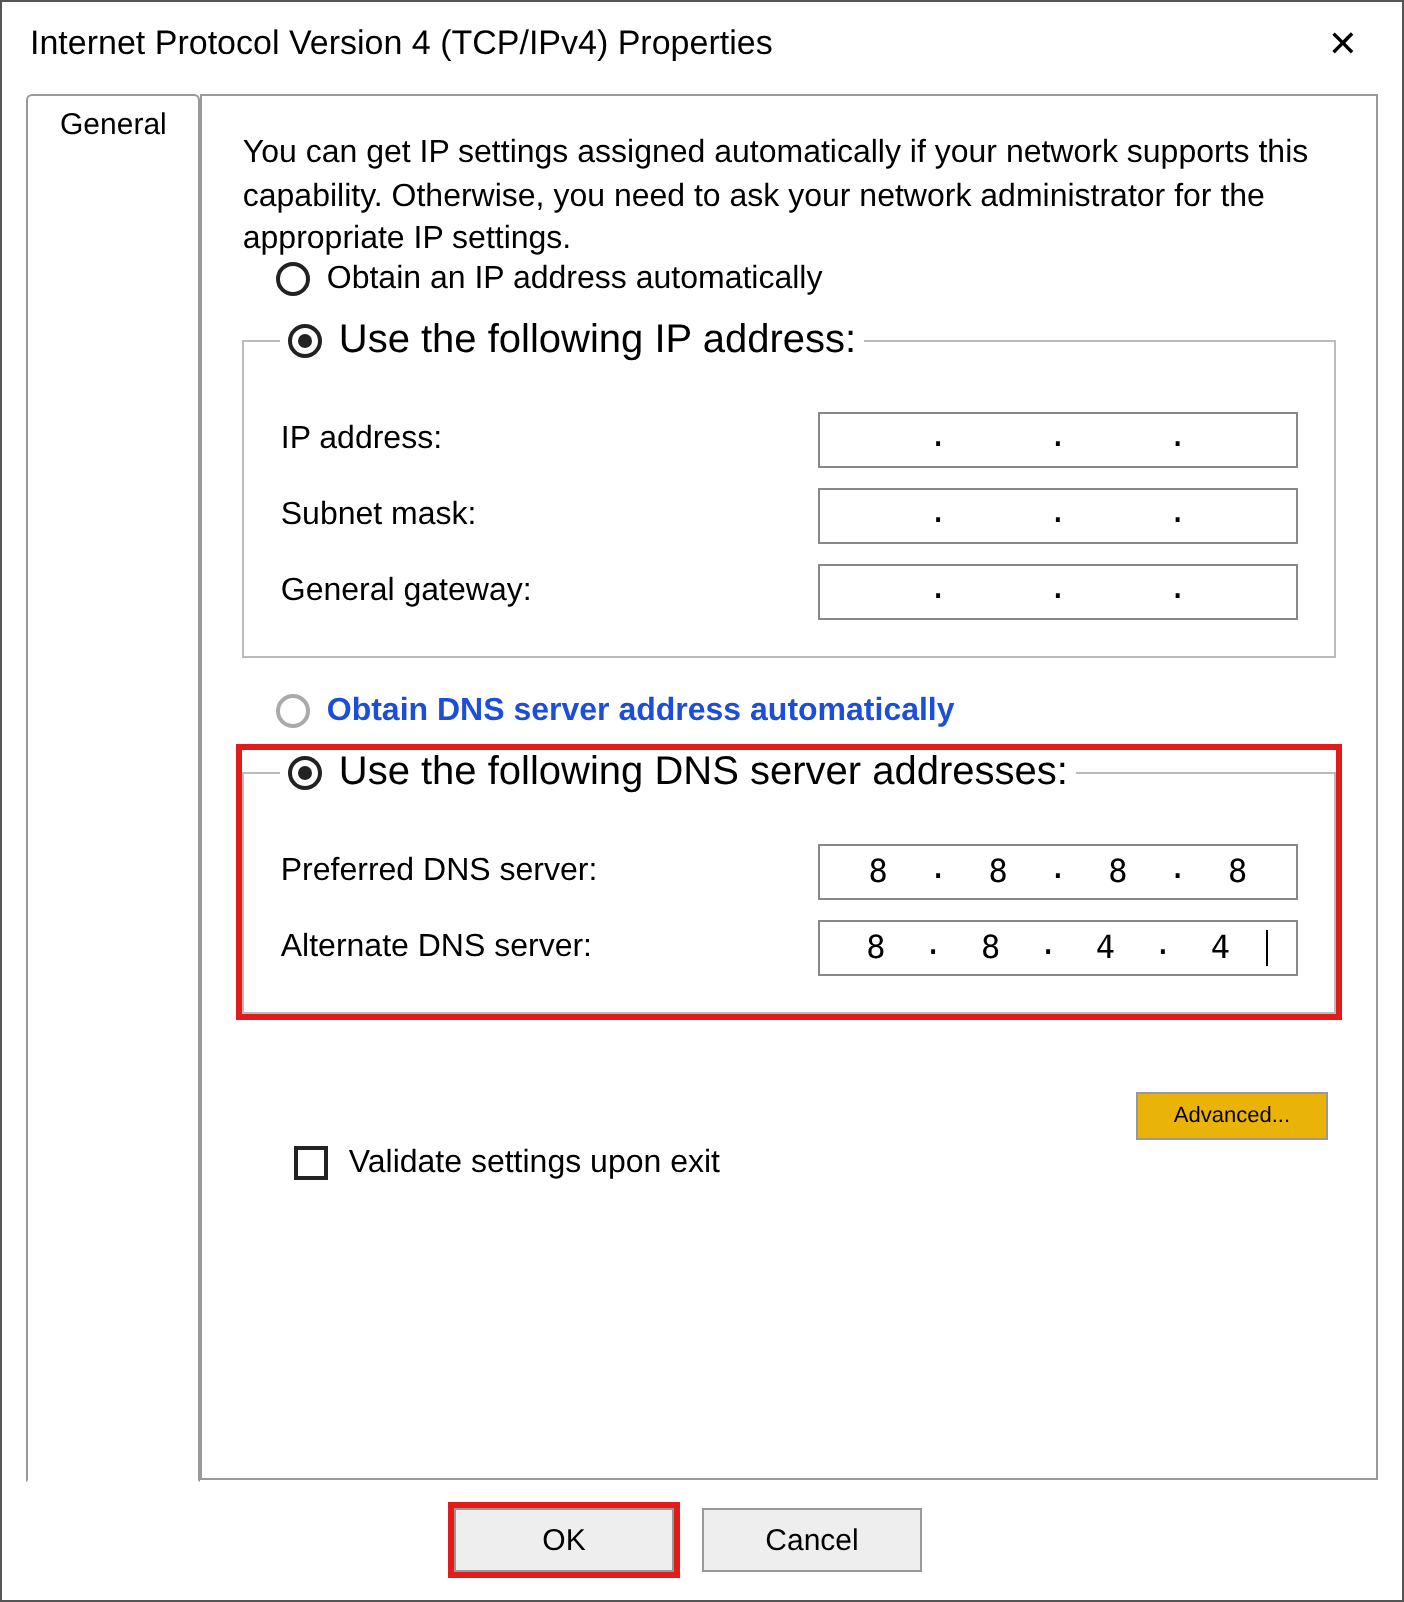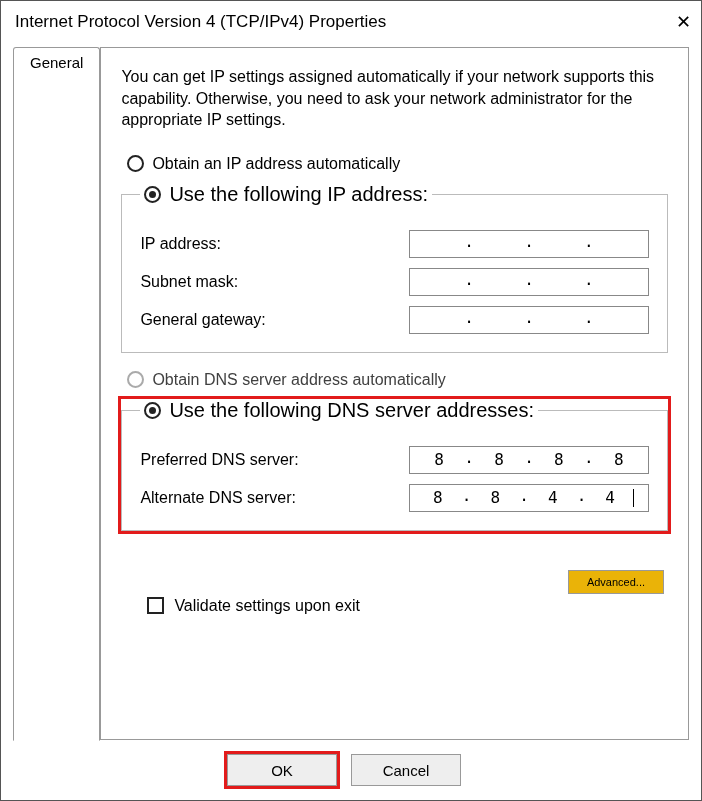--- a/index.html
+++ b/index.html
@@ -17,21 +17,21 @@
     width: 702px;
     height: 801px;
     border: 1px solid #555;
     display: flex;
     flex-direction: column;
   }
   .titlebar {
     display: flex;
     align-items: center;
     justify-content: space-between;
-    padding: 8px 2px 12px 14px;
+    padding: 8px 14px 12px 14px;
   }
   .titlebar-title {
     font-size: 17px;
   }
   .close-btn {
     font-size: 18px;
     font-weight: 300;
     padding: 2px 8px;
     cursor: pointer;
   }
@@ -58,27 +58,26 @@
   .panel {
     border: 1px solid #999;
     padding: 18px 20px 12px 20px;
     flex: 1;
     position: relative;
     z-index: 1;
   }
   .explain {
     font-size: 16px;
     line-height: 1.35;
-    margin-bottom: 24px;
   }
   .radio-row {
     display: flex;
     align-items: center;
     gap: 8px;
-    margin-left: 6px;
+    margin-left: 17px;
     font-size: 16px;
   }
   .radio {
     width: 17px;
     height: 17px;
     border-radius: 50%;
     border: 2px solid #222;
     display: inline-flex;
     align-items: center;
     justify-content: center;
@@ -87,21 +86,21 @@
   .radio.checked::after {
     content: "";
     width: 7px;
     height: 7px;
     background: #222;
     border-radius: 50%;
   }
   .radio.disabled {
     border-color: #aaa;
   }
-  .disabled-text { color: #404040; }
+  .disabled-text { color: #1d4ed8; font-weight: bold; }
   fieldset.group {
     border: 1px solid #bbb;
     margin: 0 0 18px 0;
     padding: 14px 18px 18px 18px;
   }
   fieldset.group legend {
     padding: 0 4px;
   }
   fieldset.group legend .legend-inner {
     display: flex;

